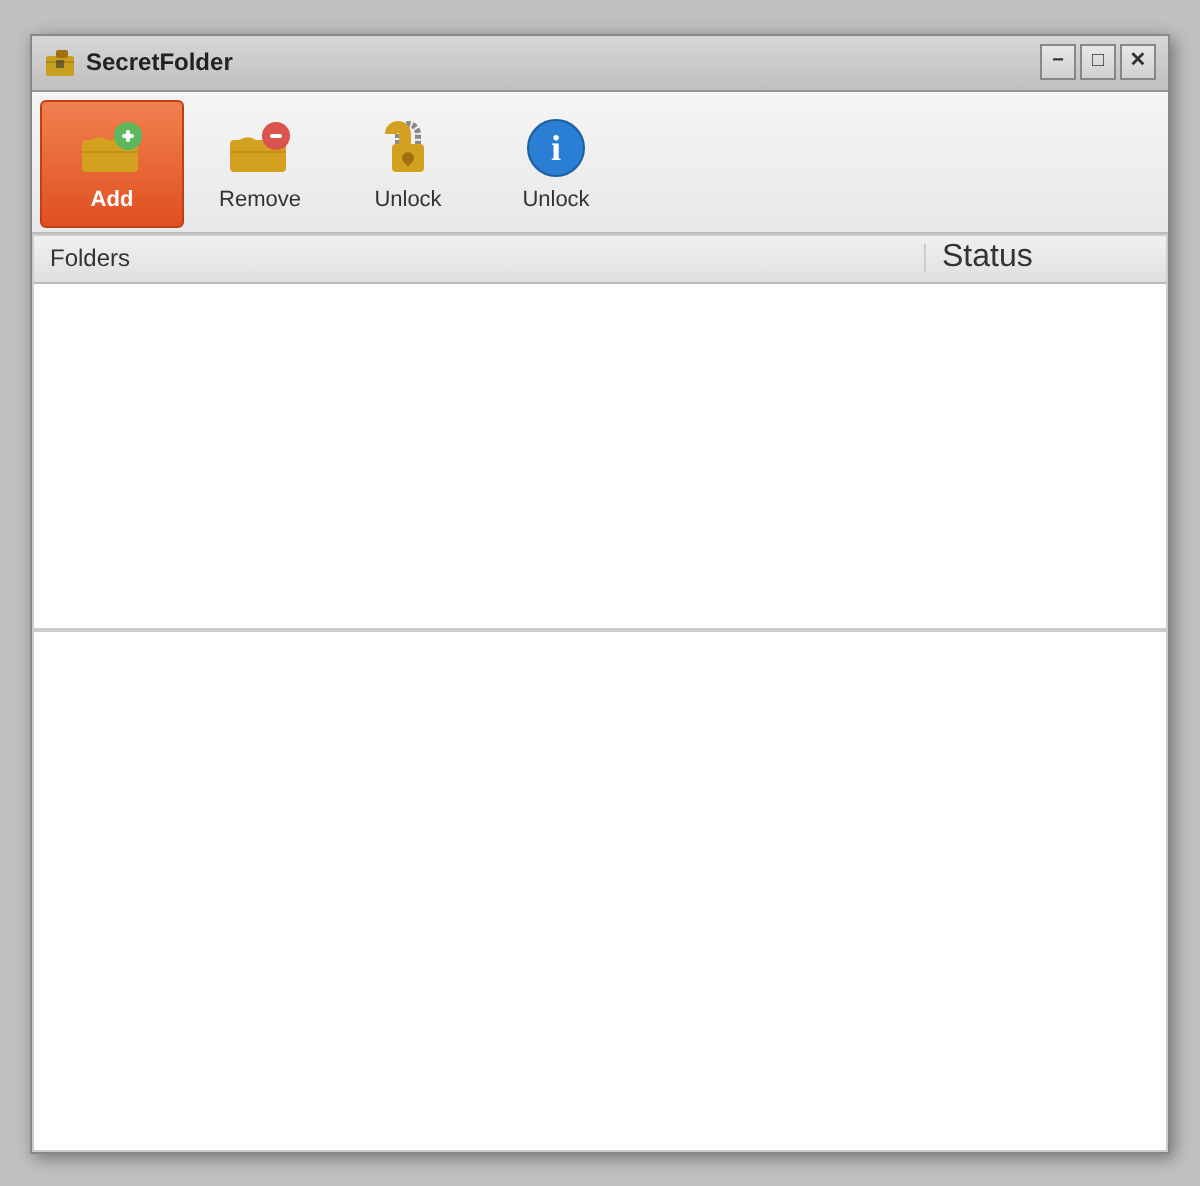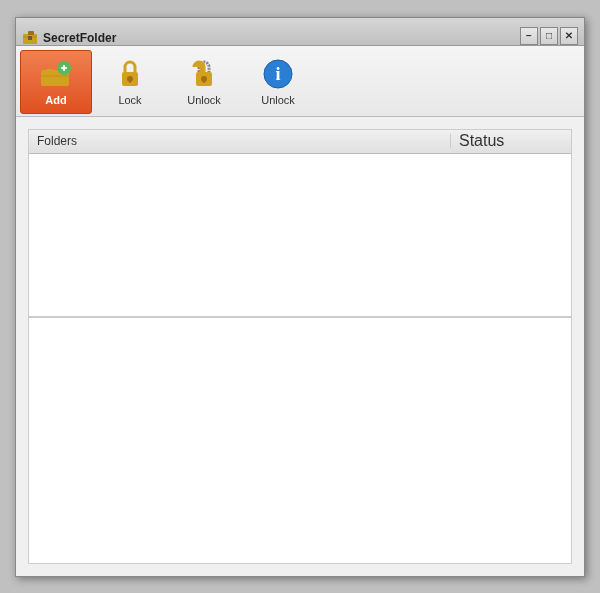--- a/index.html
+++ b/index.html
@@ -19,21 +19,21 @@
       background: #f0f0f0;
       border: 1px solid #888;
       box-shadow: 2px 2px 8px rgba(0,0,0,0.4);
       display: flex;
       flex-direction: column;
     }
     .title-bar {
       height: 28px;
       background: linear-gradient(to bottom, #d6d6d6, #c0c0c0);
       display: flex;
-      align-items: flex-end;
+      align-items: center;
       padding: 0 6px;
       border-bottom: 1px solid #999;
       user-select: none;
     }
     .title-bar-icon {
       width: 16px;
       height: 16px;
       margin-right: 5px;
       flex-shrink: 0;
     }
@@ -103,21 +103,21 @@
       align-items: center;
       justify-content: center;
     }
     
     .content-area {
       flex: 1;
       display: flex;
       flex-direction: column;
       background: white;
       border: 1px solid #ccc;
-      margin: 12px;
+      margin: 0;
       overflow: hidden;
     }
     .table-header {
       display: flex;
       background: linear-gradient(to bottom, #f0f0f0, #e0e0e0);
       border-bottom: 1px solid #bbb;
       height: 24px;
       align-items: center;
     }
     .col-folders {
@@ -179,32 +179,33 @@
           <path d="M1 16 h28" stroke="#b08010" stroke-width="0.5"></path>
           <path d="M1 14 Q8 6 14 10 h16 v2 H1 z" fill="#d4a020"></path>
           <circle cx="24" cy="8" r="7" fill="#5cb85c"></circle>
           <rect x="21" y="7" width="6" height="2" rx="1" fill="white"></rect>
           <rect x="23" y="5" width="2" height="6" rx="1" fill="white"></rect>
         </svg>
       </div>
       <span class="btn-label">Add</span>
     </div>
 
-
     <div class="toolbar-btn">
       <div class="btn-icon">
-        <svg width="28" height="32" viewBox="0 0 28 32">
-          <rect x="6" y="14" width="16" height="14" rx="2" fill="#d4a020"></rect>
-          <path d="M9 14 v-5 a5 5 0 0 1 10 0 v5" fill="none" stroke="#d4a020" stroke-width="3"></path>
-          <circle cx="14" cy="21" r="3" fill="#a07010"></circle>
-          <rect x="13" y="21" width="2" height="4" rx="1" fill="#a07010"></rect>
-        </svg>
-      </div>
-      <span class="btn-label">Lock</span>
-    </div>
+        <svg width="32" height="28" viewBox="0 0 32 28">
+          <rect x="1" y="10" width="28" height="16" rx="2" fill="#d4a020"></rect>
+          <path d="M1 16 h28" stroke="#b08010" stroke-width="0.5"></path>
+          <path d="M1 14 Q8 6 14 10 h16 v2 H1 z" fill="#d4a020"></path>
+          <circle cx="24" cy="8" r="7" fill="#d9534f"></circle>
+          <rect x="21" y="7" width="6" height="2" rx="1" fill="white"></rect>
+        </svg>
+      </div>
+      <span class="btn-label">Remove</span>
+    </div>
+
 
     <div class="toolbar-btn">
       <div class="btn-icon">
         <svg width="28" height="32" viewBox="0 0 28 32">
           <rect x="6" y="14" width="16" height="14" rx="2" fill="#d4a020"></rect>
           <path d="M9 14 v-5 a5 5 0 0 1 10 0 v5" fill="none" stroke="#888" stroke-width="3" stroke-dasharray="2,1"></path>
           <path d="M4 9 a5 5 0 0 1 10 0 v5 h-3 v-5 a2 2 0 0 0-4 0" fill="none" stroke="#d4a020" stroke-width="3"></path>
           <circle cx="14" cy="21" r="3" fill="#a07010"></circle>
           <rect x="13" y="21" width="2" height="4" rx="1" fill="#a07010"></rect>
         </svg>

